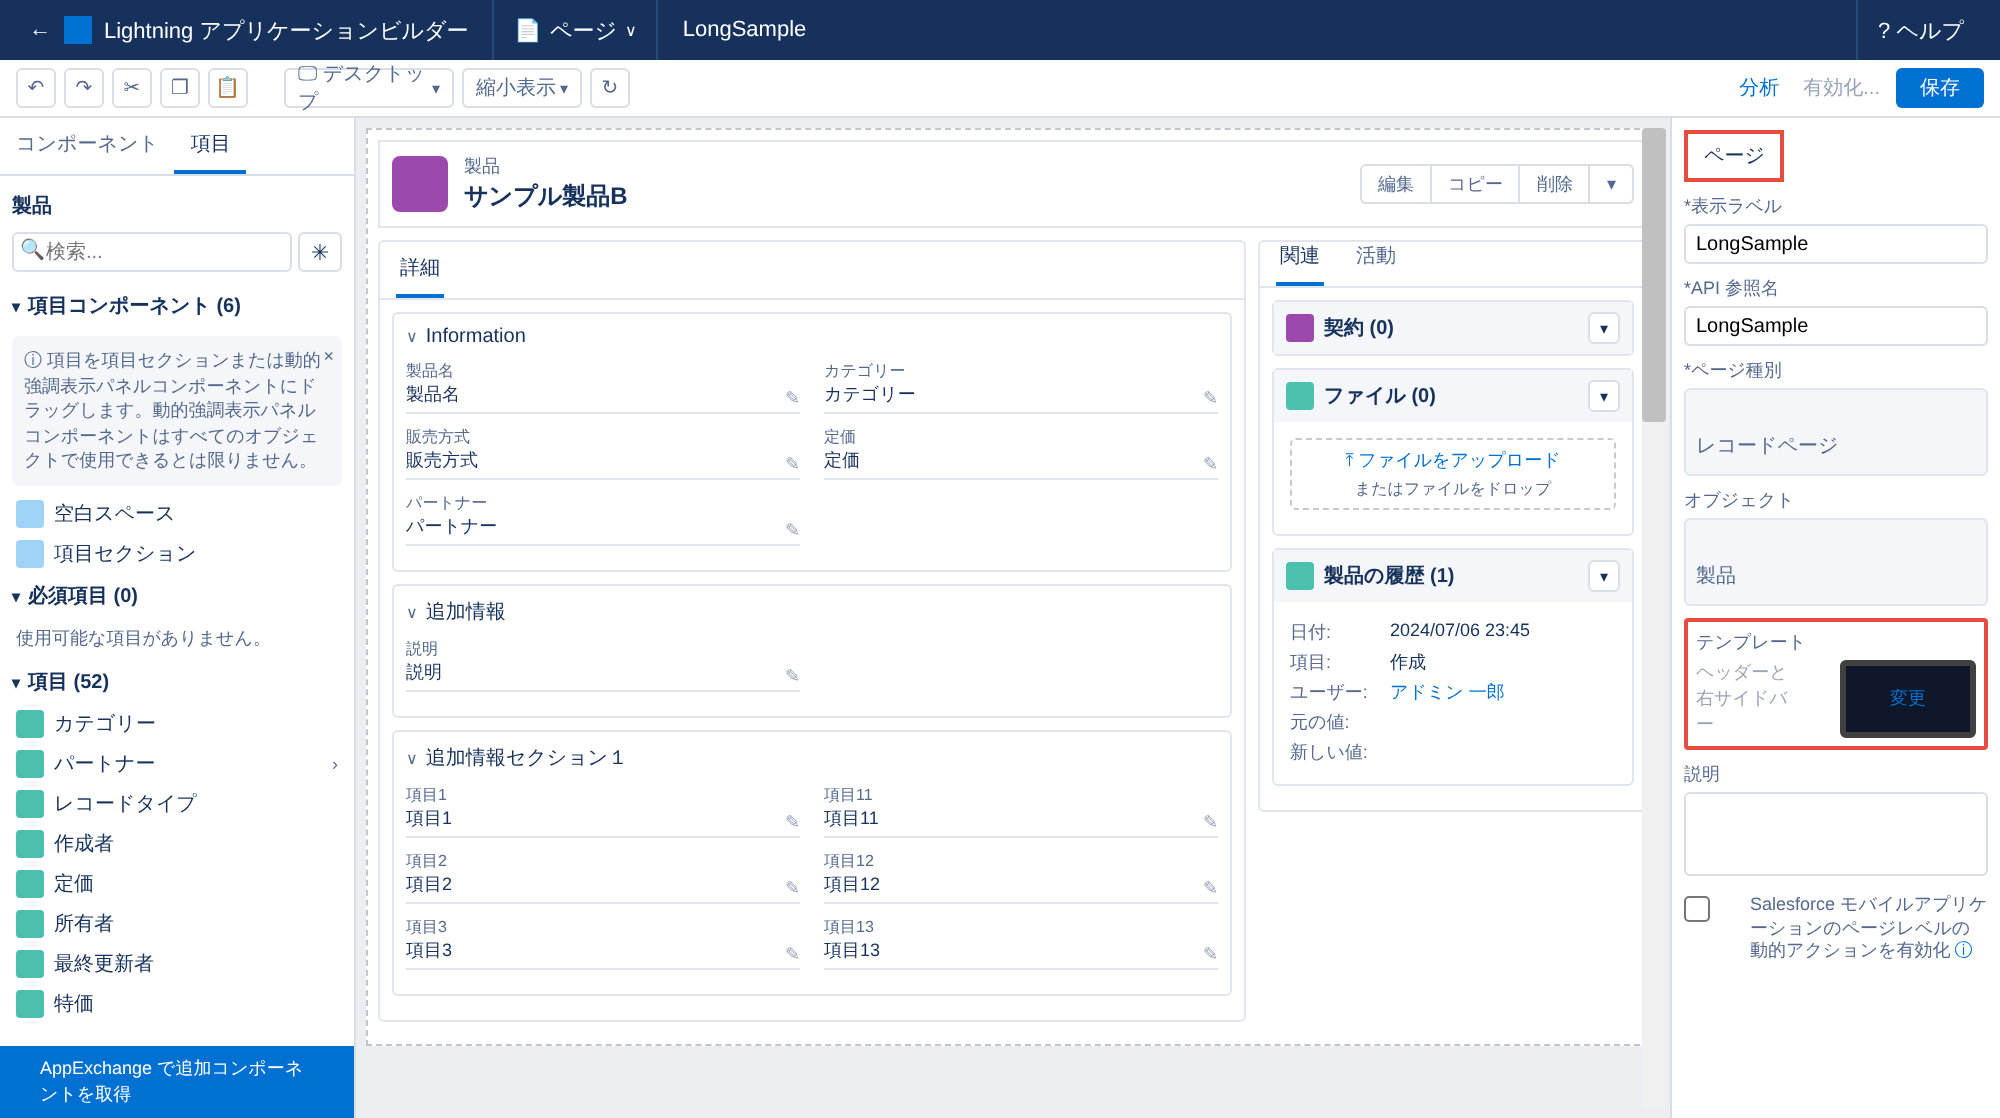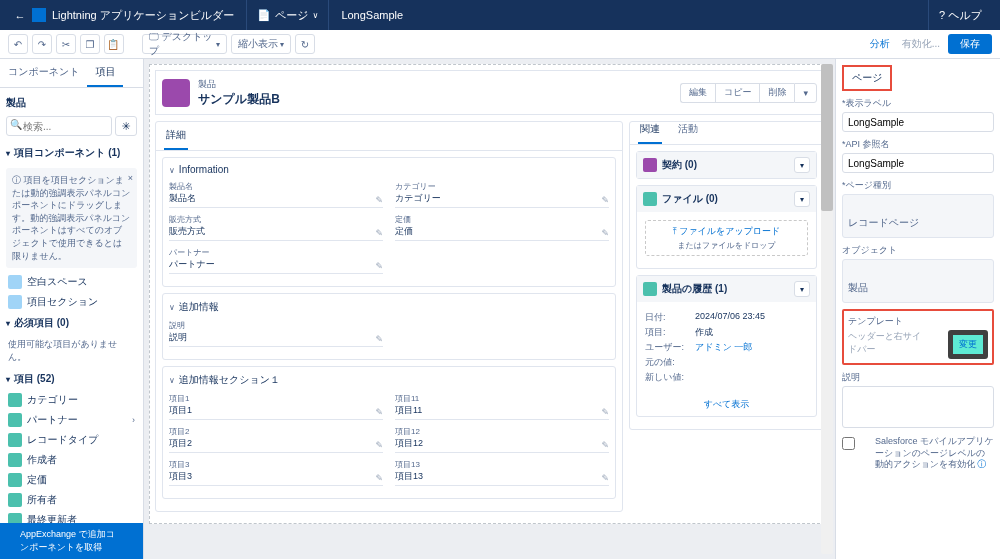--- a/index.html
+++ b/index.html
@@ -11,21 +11,21 @@
 .topbar .page-dd{margin-left:12px;border-left:1px solid #2a4a7a;border-right:1px solid #2a4a7a;padding:0 10px;height:100%;display:flex;align-items:center;gap:4px;cursor:pointer}
 .topbar .pagename{margin-left:12px}
 .topbar .help{margin-left:auto;cursor:pointer;padding:0 10px;border-left:1px solid #2a4a7a;height:100%;display:flex;align-items:center}
 .toolbar{height:29px;background:#fff;border-bottom:1px solid #d8dde6;display:flex;align-items:center;padding:0 8px;gap:4px}
 .tbtn{border:1px solid #d8dde6;border-radius:3px;height:20px;min-width:20px;background:#fff;display:flex;align-items:center;justify-content:center;cursor:pointer;font-size:10px;color:#54698d}
 .toolbar .dd{width:85px;justify-content:space-between;padding:0 6px}
 .toolbar .right{margin-left:auto;display:flex;gap:4px}
 .btn-link{background:none;border:none;color:#0070d2;font-size:10px;cursor:pointer;padding:0 4px}
 .btn-primary{background:#0070d2;color:#fff;border:none;border-radius:3px;height:20px;padding:0 12px;font-size:10px;cursor:pointer}
 .main{display:flex;height:500px}
-.leftpanel{width:144px;background:#fff;border-right:1px solid #d8dde6;display:flex;flex-direction:column}
+.leftpanel{width:178px;background:#fff;border-right:1px solid #d8dde6;display:flex;flex-direction:column}
 .lp-tabs{display:flex;border-bottom:1px solid #d8dde6;font-size:10px}
 .lp-tab{padding:6px 8px;color:#54698d;cursor:pointer}
 .lp-tab.active{border-bottom:2px solid #0070d2;color:#16325c}
 .lp-body{padding:6px;overflow:hidden}
 .lp-search{display:flex;gap:3px;margin-bottom:6px}
 .lp-search input{flex:1;height:20px;border:1px solid #d8dde6;border-radius:3px;padding:0 16px;font-size:10px;width:100%}
 .lp-search .gear{width:22px;height:20px;border:1px solid #d8dde6;border-radius:3px;display:flex;align-items:center;justify-content:center;cursor:pointer}
 .lp-sectionhead{font-size:10px;font-weight:bold;padding:4px 0;cursor:pointer}
 .lp-sectionhead::before{content:"▾";margin-right:4px;font-size:8px}
 .lp-info{background:#f4f6f9;border-radius:3px;padding:6px;font-size:9px;color:#54698d;position:relative;line-height:1.4;margin:4px 0}
@@ -77,21 +77,21 @@
 .view-all{text-align:center;padding:5px;font-size:9px}
 .rightpanel{width:165px;background:#fff;border-left:1px solid #d8dde6;padding:6px;font-size:10px;overflow:auto}
 .rp-tab{border:2px solid #e74c3c;display:inline-block;padding:4px 8px;margin-bottom:6px;cursor:pointer;font-size:10px}
 .rp-field{margin-bottom:6px}
 .rp-label{font-size:9px;color:#54698d;margin-bottom:2px}
 .rp-input{width:100%;border:1px solid #d8dde6;border-radius:3px;height:20px;padding:0 5px;font-size:10px}
 .rp-static{width:100%;background:#f4f6f9;border:1px solid #e0e5ee;border-radius:3px;height:20px;padding:21px 5px;font-size:10px;color:#54698d}
 .rp-template{border:2px solid #e74c3c;padding:4px;border-radius:2px}
 .rp-template .row{display:flex;gap:20px}
 .rp-template .val{flex:1;color:#97a4b7;font-size:9px}
-.rp-change{border:5px solid #404040;border-radius:3px;padding:3px 6px;font-size:9px;color:#0070d2;background:#5eead4;cursor:pointer}
+.rp-change{border:3px solid #404040;border-radius:3px;padding:3px 22px;font-size:9px;color:#0070d2;background:#0f172a;cursor:pointer}
 .rp-textarea{width:100%;border:1px solid #d8dde6;border-radius:3px;height:42px;resize:none}
 .rp-check{display:flex;align-items:flex-start;gap:20px;font-size:9px;color:#54698d;line-height:1.3}
 .rp-check input{margin-top:1px}
 .rp-check .info{color:#0070d2;margin-left:2px}
 .scrollbar{width:12px;background:#f0f0f0;position:absolute;right:2px;top:5px;bottom:5px;border-radius:2px}
 .scrollbar .thumb{background:#c0c0c0;border-radius:2px;width:100%;height:30%}
 .plabel{font-size:10px;font-weight:bold;margin:2px 0 6px}
 </style>
 </head>
 <body>
@@ -143,21 +143,21 @@
     </div>
     <div class="lp-body">
       <div class="plabel">製品</div>
       <div class="lp-search">
         <div style="position:relative;flex:1">
           <input placeholder="検索..." style="">
           <span style="position:absolute;left:4px;top:3px;color:#97a4b7;font-size:10px">🔍</span>
         </div>
         <div class="gear">✳</div>
       </div>
-      <div class="lp-sectionhead">項目コンポーネント (1)</div>
+      <div class="lp-sectionhead">項目コンポーネント (6)</div>
       <div class="lp-info">
         <span>ⓘ </span><span>項目を項目セクションまたは動的強調表示パネルコンポーネントにドラッグします。動的強調表示パネルコンポーネントはすべてのオブジェクトで使用できるとは限りません。</span>
         <span class="close">×</span>
       </div>
       <div id="comp-list">
           <div class="lp-item">
             <span class="ico ico-blue"></span>
             <span>空白スペース</span>
           </div>
           <div class="lp-item">
@@ -366,21 +366,20 @@
                     </div>
                     <div class="hist-row">
                       <span class="hl">元の値:</span>
                       <span class=""></span>
                     </div>
                     <div class="hist-row">
                       <span class="hl">新しい値:</span>
                       <span class=""></span>
                     </div>
                   </div>
-                  <div class="view-all"><a class="link">すべて表示</a></div>
      </div>
               </div>
           </div>
         </div>
       </div>
     </div>
   </div>
 
   <div class="rightpanel">
     <div class="rp-tab">ページ</div>

